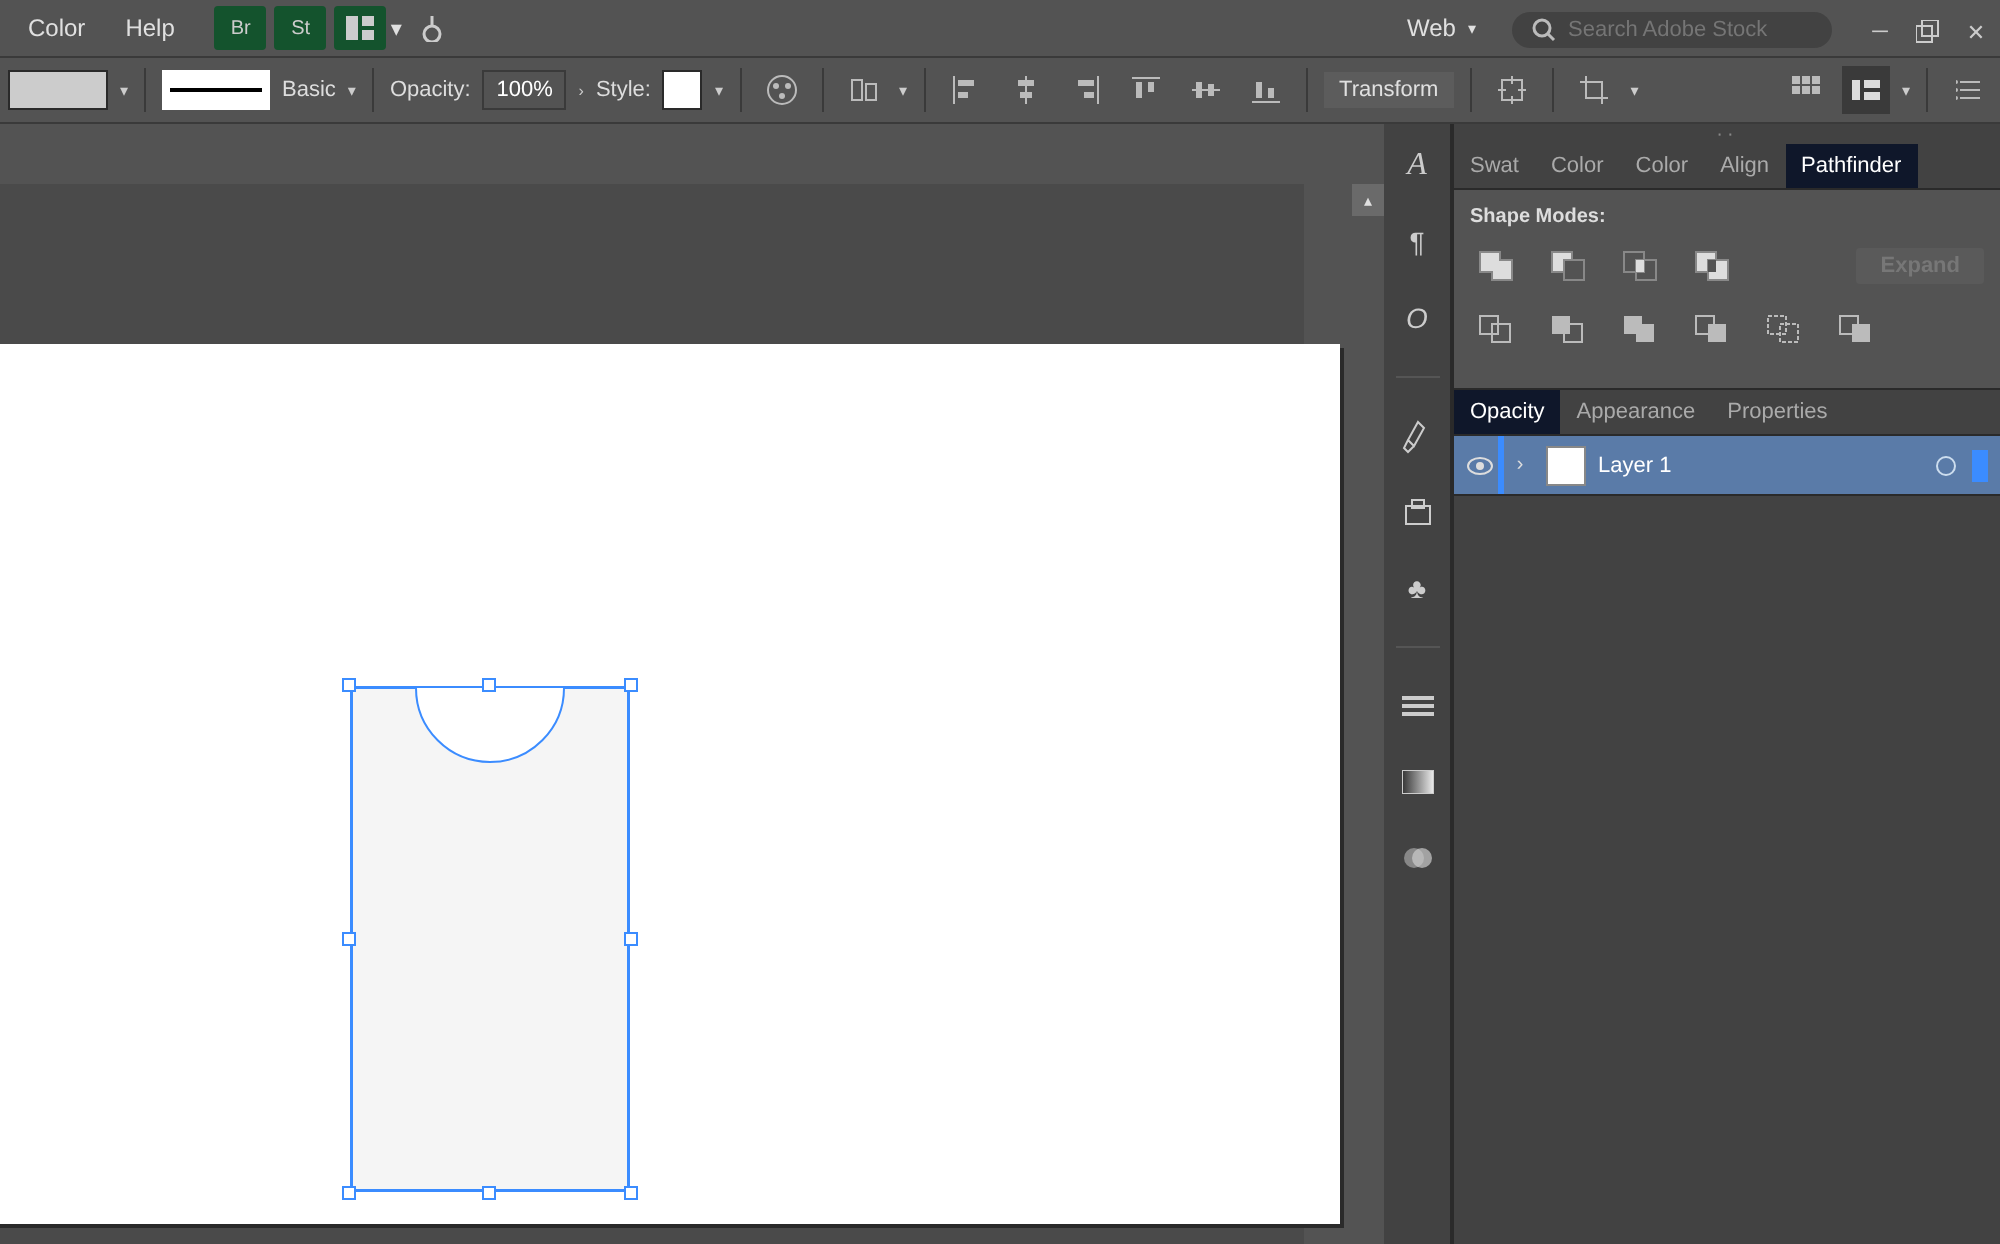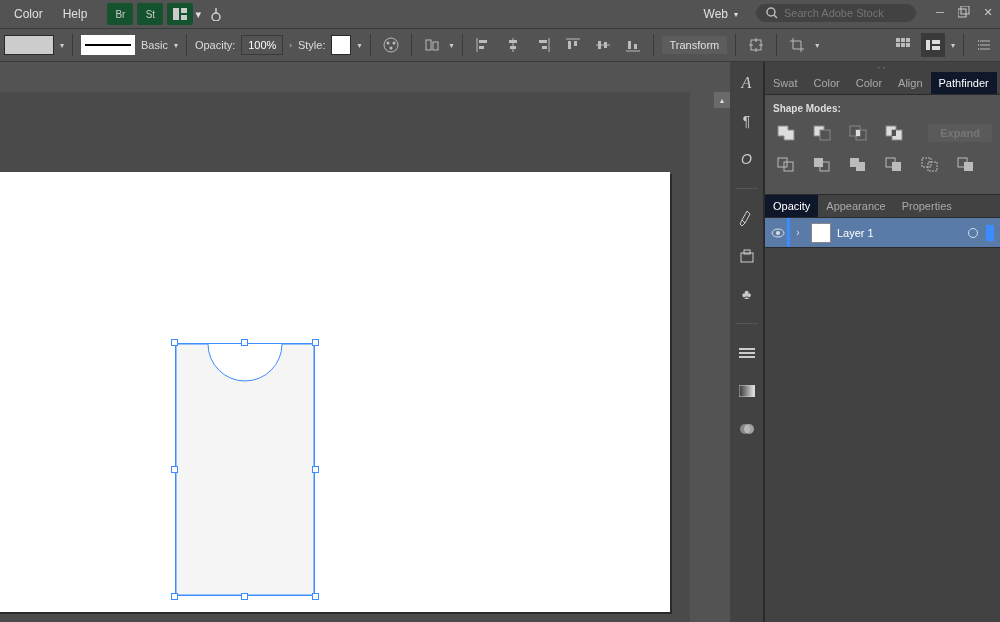--- a/index.html
+++ b/index.html
@@ -3,21 +3,21 @@
 <meta charset="utf-8">
 <style>
 * { margin: 0; padding: 0; box-sizing: border-box; font-family: 'Segoe UI', Tahoma, sans-serif; }
 body { width: 1000px; height: 622px; background: #535353; overflow: hidden; position: relative; color: #e0e0e0; font-size: 11px; }
 
 
 .menubar { height: 28px; background: #535353; display: flex; align-items: center; padding: 0 4px; position: relative; }
 .menubar .menu-item { padding: 4px 10px; font-size: 12px; cursor: pointer; }
 .menubar .icon-btn { width: 26px; height: 22px; background: #14532d; margin: 0 2px; display: flex; align-items: center; justify-content: center; border-radius: 2px; font-size: 10px; color: #ccc; cursor: pointer; }
 .menubar .sep { width: 8px; }
-.menubar .right-section { margin-left: auto; display: flex; align-items: flex-start; gap: 8px; }
+.menubar .right-section { margin-left: auto; display: flex; align-items: flex-end; gap: 8px; }
 .web-dropdown { background: #535353; padding: 3px 10px; display: flex; align-items: center; gap: 6px; cursor: pointer; font-size: 12px; }
 .search-box { background: #424242; border-radius: 10px; padding: 3px 10px; display: flex; align-items: center; gap: 6px; width: 160px; }
 .search-box input { background: transparent; border: none; outline: none; color: #999; font-size: 11px; width: 100%; }
 .win-controls { display: flex; gap: 8px; margin-left: 8px; }
 .win-controls span { width: 16px; height: 16px; display: flex; align-items: center; justify-content: center; cursor: pointer; color: #ccc; }
 
 
 .controlbar { height: 34px; background: #535353; border-top: 1px solid #3a3a3a; border-bottom: 1px solid #3a3a3a; display: flex; align-items: center; padding: 0 4px; gap: 6px; }
 .controlbar .fill-swatch { width: 50px; height: 20px; background: #ccc; border: 1px solid #2a2a2a; }
 .controlbar .dd-caret { font-size: 8px; color: #ccc; cursor: pointer; }
@@ -48,21 +48,21 @@
 .handle.ml { left: -4px; top: 50%; margin-top: -4px; } .handle.mr { right: -4px; top: 50%; margin-top: -4px; }
 .handle.bl { left: -4px; bottom: -4px; } .handle.bm { left: 50%; bottom: -4px; margin-left: -4px; } .handle.br { right: -4px; bottom: -4px; }
 .shape-path { position: absolute; inset: 0; }
 
 
 .vtoolbar { width: 34px; background: #424242; border-right: 1px solid #2a2a2a; display: flex; flex-direction: column; align-items: center; padding-top: 8px; gap: 12px; }
 .vtoolbar .vicon { width: 26px; height: 26px; display: flex; align-items: center; justify-content: center; color: #ccc; cursor: pointer; font-size: 14px; }
 .vtoolbar .vsep { width: 22px; height: 1px; background: #555; margin: 4px 0; }
 
 
-.right-panels { width: 236px; background: #424242; display: flex; flex-direction: column; border-left: 1px solid #2a2a2a; }
+.right-panels { width: 274px; background: #424242; display: flex; flex-direction: column; border-left: 1px solid #2a2a2a; }
 .drag-handle { height: 10px; display: flex; align-items: center; justify-content: center; }
 .drag-handle::after { content: "··"; letter-spacing: 2px; color: #888; font-size: 10px; }
 .panel-tabs { display: flex; background: #424242; border-bottom: 1px solid #2a2a2a; }
 .panel-tab { padding: 5px 8px; font-size: 11px; color: #aaa; cursor: pointer; }
 .panel-tab.active { background: #0f172a; color: #fff; }
 .panel-body { background: #535353; padding: 8px; }
 .panel-heading { font-size: 10px; font-weight: bold; color: #ddd; margin-bottom: 8px; }
 .icon-row { display: flex; gap: 10px; align-items: center; margin-bottom: 10px; }
 .shape-mode-btn { width: 26px; height: 22px; display: flex; align-items: center; justify-content: center; cursor: pointer; }
 .expand-btn { margin-left: auto; padding: 3px 12px; background: #5a5a5a; color: #777; font-size: 11px; border-radius: 2px; font-weight: bold; }

